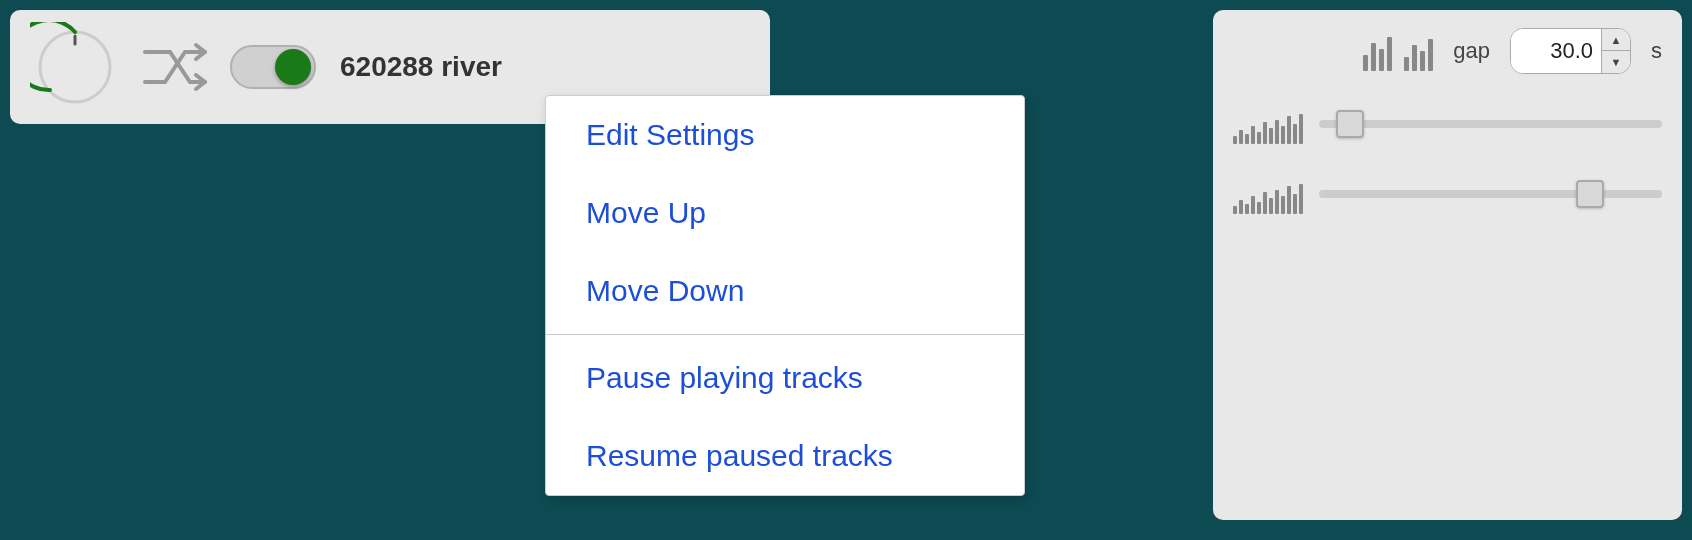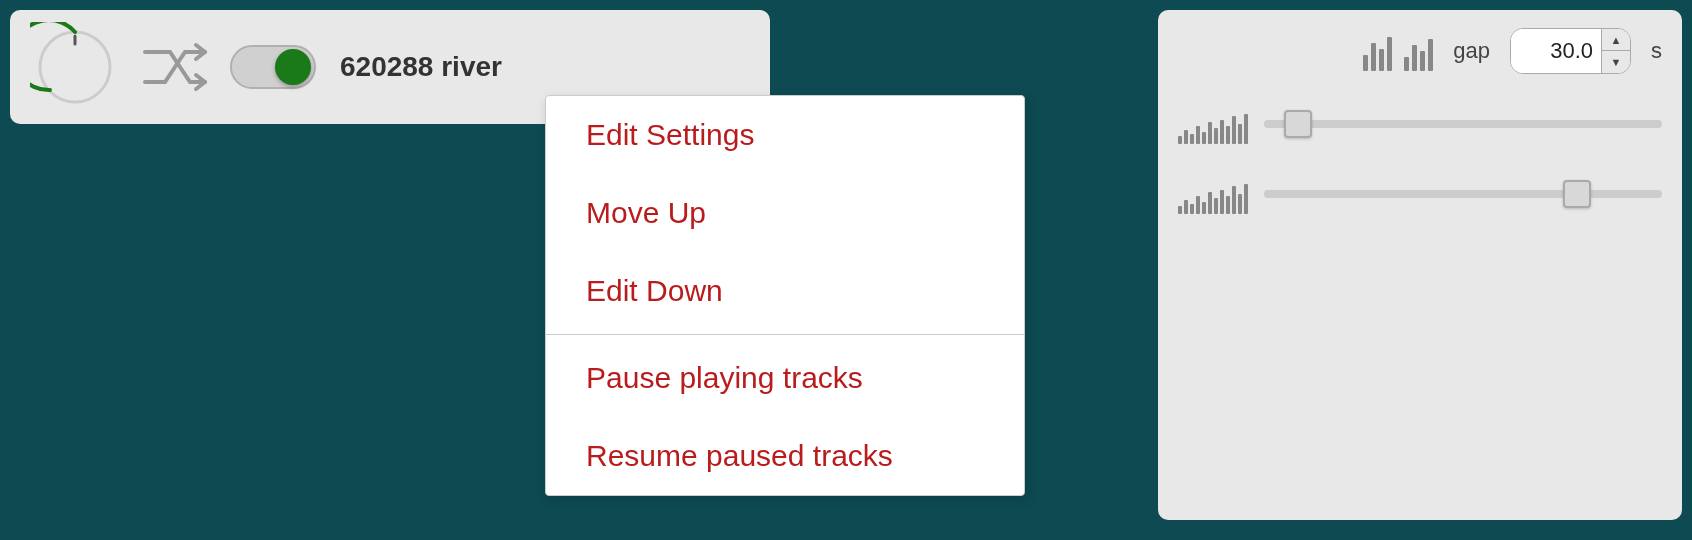--- a/index.html
+++ b/index.html
@@ -93,37 +93,37 @@
       border: 1px solid #ccc;
       border-radius: 4px;
       box-shadow: 2px 4px 12px rgba(0,0,0,0.15);
       z-index: 100;
       overflow: hidden;
     }
 
     .menu-item {
       padding: 22px 40px;
       font-size: 30px;
-      color: #b91c1c;
+      color: #1d4ed8;
       cursor: pointer;
       user-select: none;
     }
 
     .menu-divider {
       height: 1px;
       background: #ccc;
       margin: 4px 0;
     }
 
     
     .right-panel {
       position: absolute;
       top: 10px;
       right: 10px;
-      width: 524px;
+      width: 469px;
       height: 510px;
       background: #e8e8e8;
       border-radius: 10px;
       padding: 18px 20px;
       display: flex;
       flex-direction: column;
       gap: 30px;
     }
 
     .gap-row {
@@ -277,21 +277,21 @@
       <div class="toggle-circle"></div>
     </div>
   </div>
 
   <span class="track-name">620288  river</span>
 </div>
 
 <div class="context-menu">
   <div class="menu-item">Edit Settings</div>
   <div class="menu-item">Move Up</div>
-  <div class="menu-item">Edit Down</div>
+  <div class="menu-item">Move Down</div>
   <div class="menu-divider"></div>
   <div class="menu-item">Pause playing tracks</div>
   <div class="menu-item">Resume paused tracks</div>
 </div>
 
 <div class="right-panel">
 
   <div class="gap-row">
 
     <div class="bars-icon">

